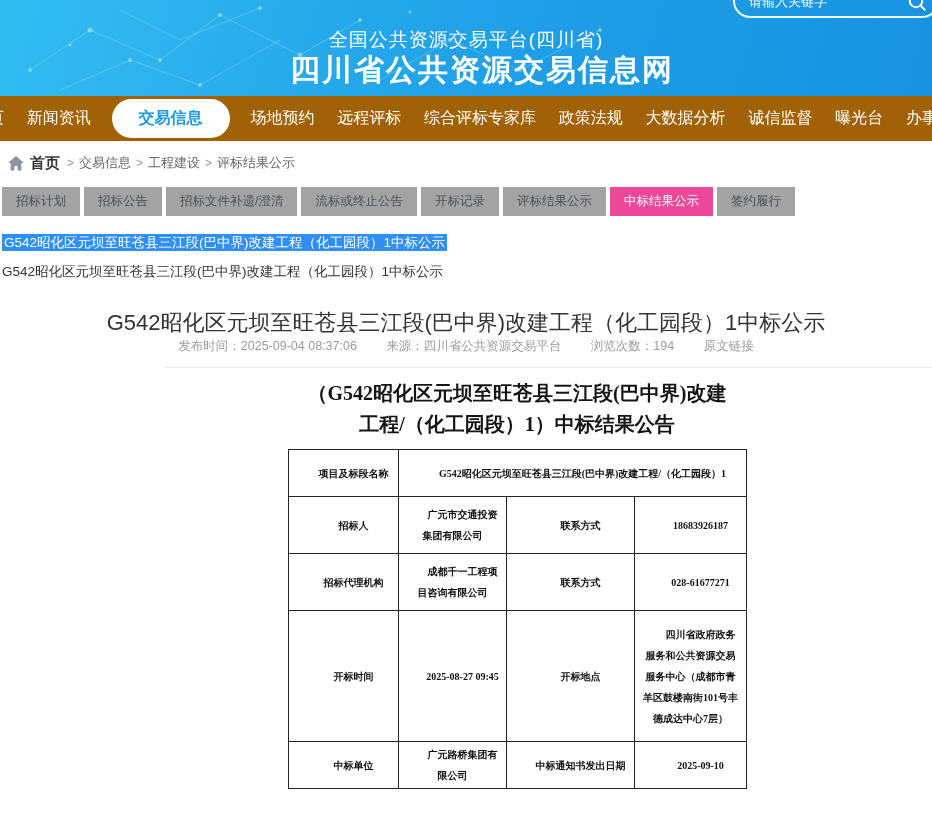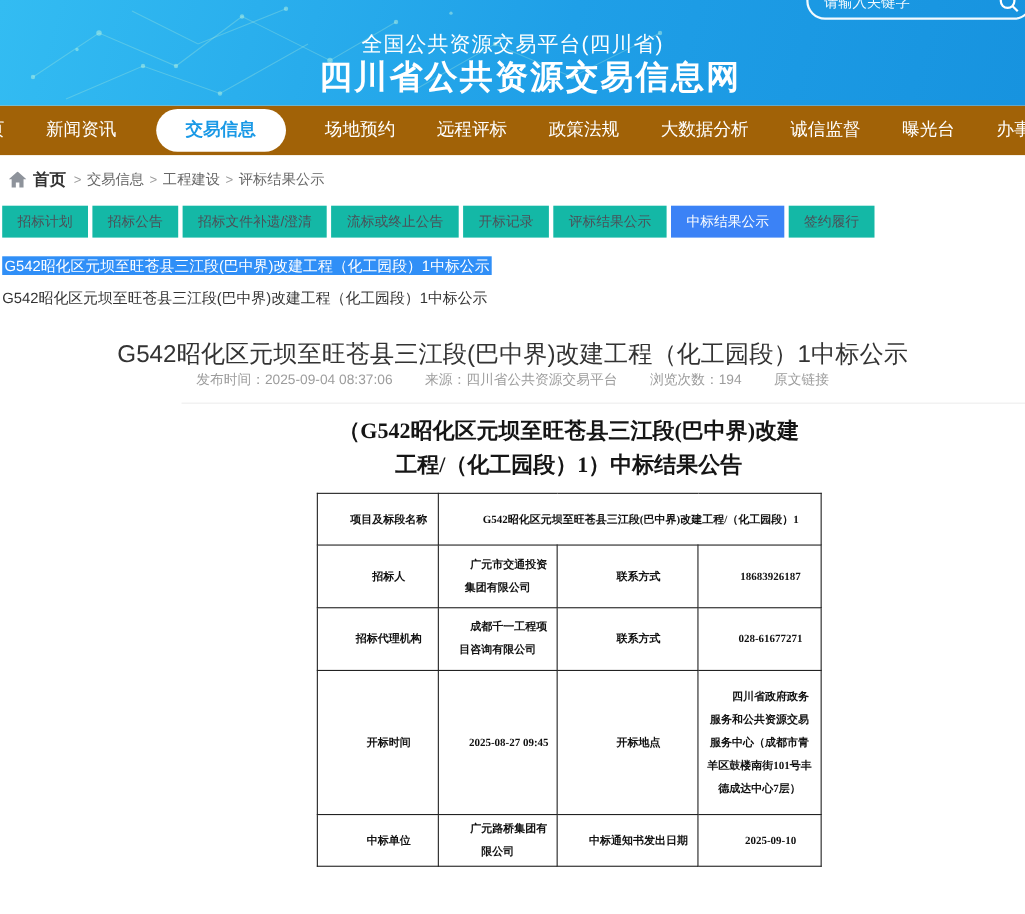--- a/index.html
+++ b/index.html
@@ -35,24 +35,24 @@
   .nav-item.active { background:#fff; color:#1a99e6; font-weight:bold; border-radius:21px; padding:9px 27px; }
   
   .crumbs { height:44px; display:flex; align-items:center; padding-left:8px; font-size:13px; color:#666; }
   .crumbs .home-icon { margin-right:6px; display:inline-flex; }
   .crumbs .home-label { font-size:15px; font-weight:bold; color:#333; margin-right:2px; }
   .crumbs .sep { color:#999; margin:0 5px; font-size:12px; }
   .crumbs .crumb { color:#666; cursor:pointer; }
   
   .tabbar { display:flex; gap:4px; padding-left:2px; margin-top:2px; }
   .tab {
-    background:#14b8a6; color:#4b5058; font-size:12.5px; height:29px; line-height:29px;
+    background:#a3a3a3; color:#4b5058; font-size:12.5px; height:29px; line-height:29px;
     padding:0 14px; white-space:nowrap; text-align:center; min-width:56px; cursor:pointer;
   }
-  .tab.active { background:#3b82f6; color:#fff; }
+  .tab.active { background:#ec4899; color:#fff; }
   
   .list { padding:17px 0 0 2px; }
   .list-sel span { background:#308ff7; color:#fff; font-size:13.5px; padding:1px 2px; cursor:pointer; }
   .list-item { margin-top:11px; color:#333; font-size:13.5px; cursor:pointer; width:max-content; }
   
   .article-title { margin-top:27px; text-align:center; font-size:22px; color:#333; font-weight:400; }
   .meta { text-align:center; color:#9c9c9c; font-size:12.5px; }
   .meta span { margin:0 13px; }
   .meta .origin { cursor:pointer; }
   .divider { margin:12px 0 0 165px; border-top:1px solid #ededed; }
@@ -116,20 +116,21 @@
     </div>
   </div>
 
   <div class="nav">
     <div class="nav-row">
       <span class="nav-item">首页</span>
       <span class="nav-item">新闻资讯</span>
       <span class="nav-item active">交易信息</span>
       <span class="nav-item">场地预约</span>
       <span class="nav-item">远程评标</span>
+      <span class="nav-item">综合评标专家库</span>
       <span class="nav-item">政策法规</span>
       <span class="nav-item">大数据分析</span>
       <span class="nav-item">诚信监督</span>
       <span class="nav-item">曝光台</span>
       <span class="nav-item">办事服务</span>
     </div>
   </div>
 
   <div class="crumbs">
     <span class="home-icon">

